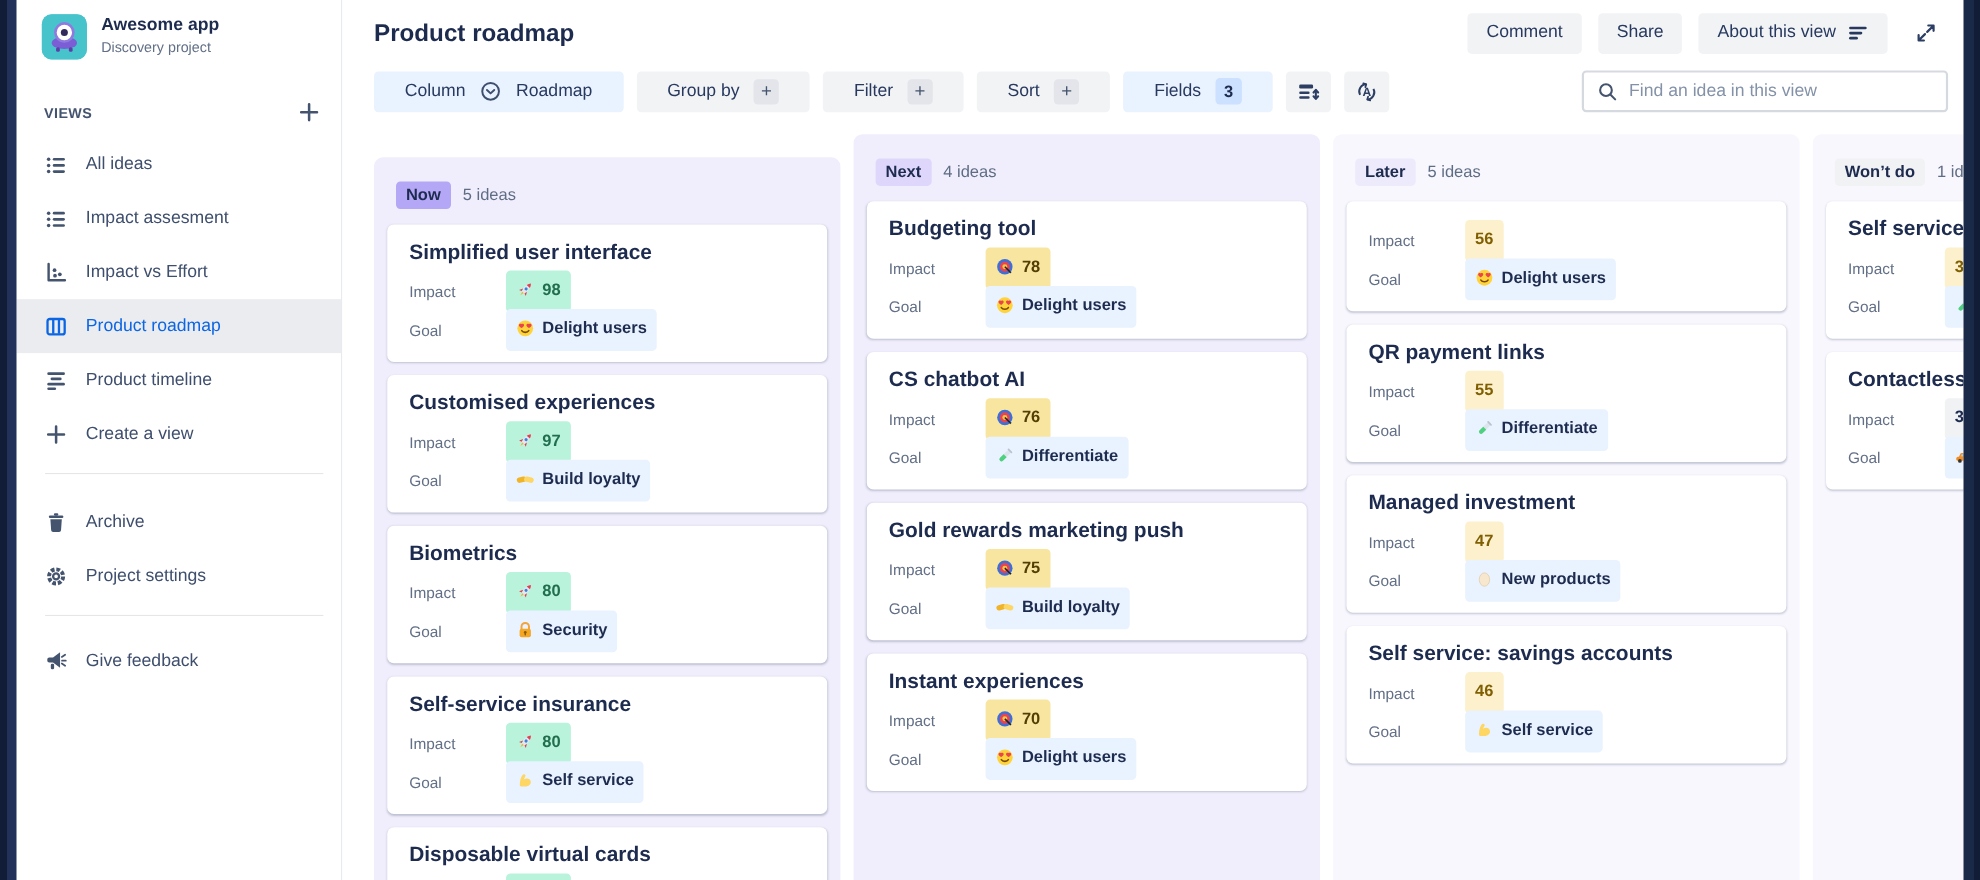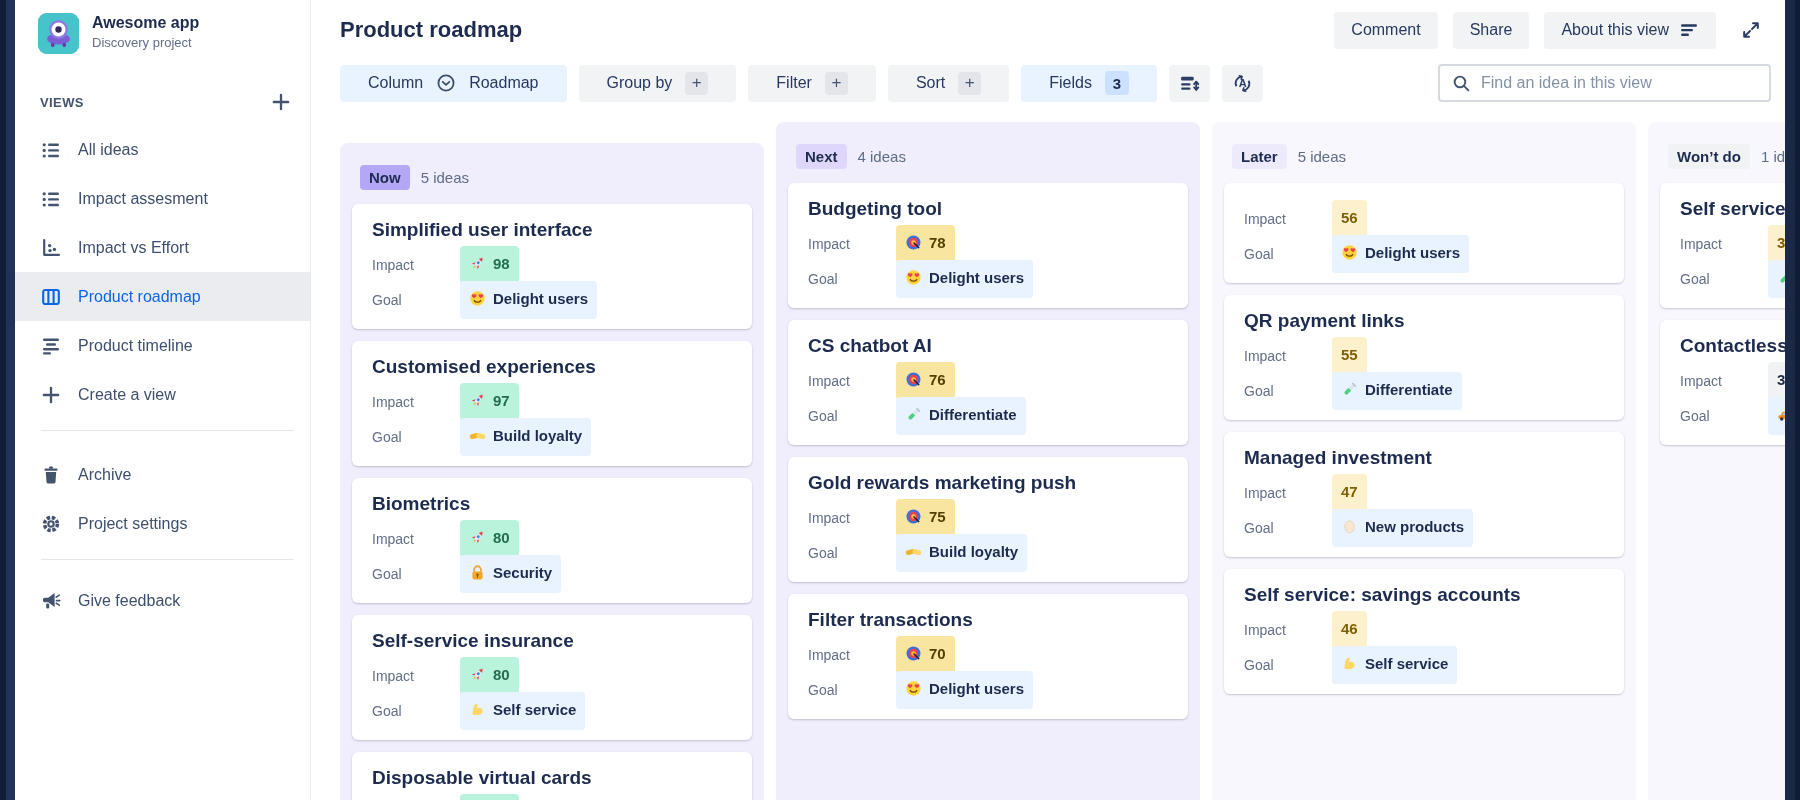--- a/index.html
+++ b/index.html
@@ -542,21 +542,21 @@
               <span class="field-label">Goal</span>
               <span class="vchip goal">
                 <svg width="17" height="17" class="icon">
                   <use href="#sym-handshake"></use>
                 </svg>
                 <span>Build loyalty</span>
               </span>
             </div>
           </div>
           <div class="card">
-            <div class="card-title">Filter transactions</div>
+            <div class="card-title">Instant experiences</div>
             <div class="field-row">
               <span class="field-label">Impact</span>
               <span class="vchip" style="background: rgb(248, 230, 160); color: rgb(83, 63, 4);">
                 <svg width="17" height="17" class="icon">
                   <use href="#sym-target"></use>
                 </svg>
                 <span>70</span>
               </span>
             </div>
             <div class="field-row">

